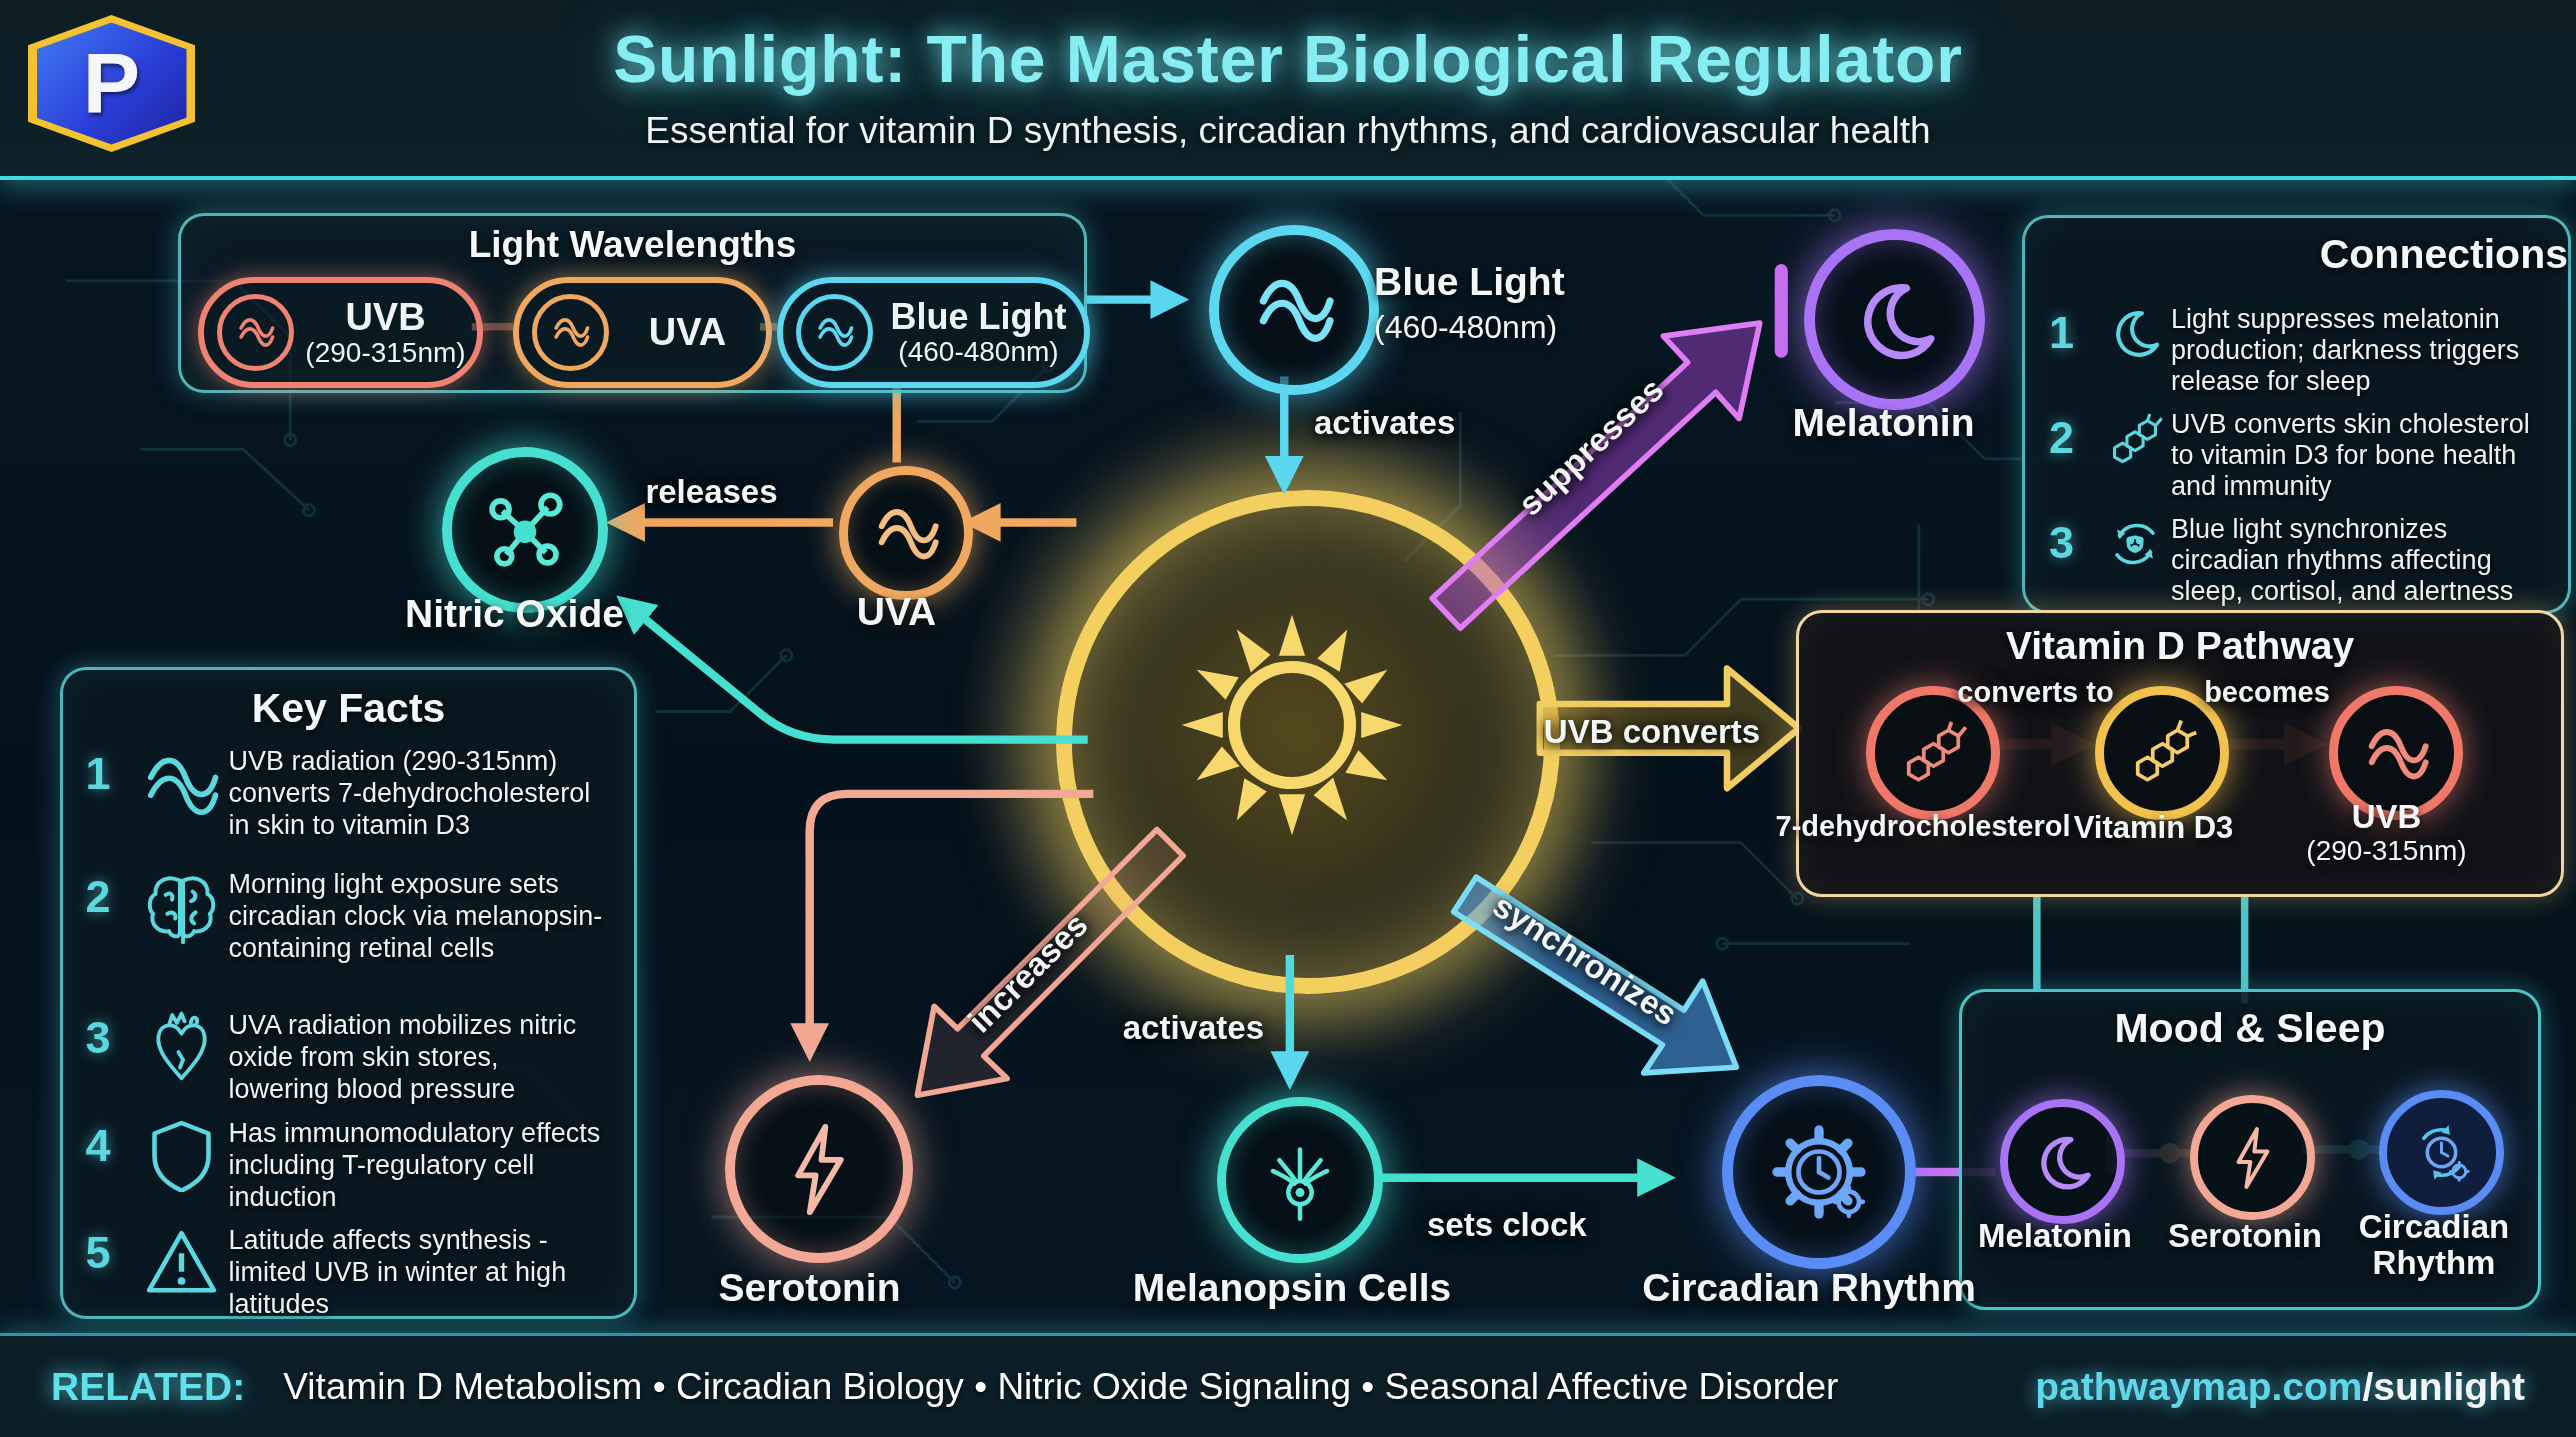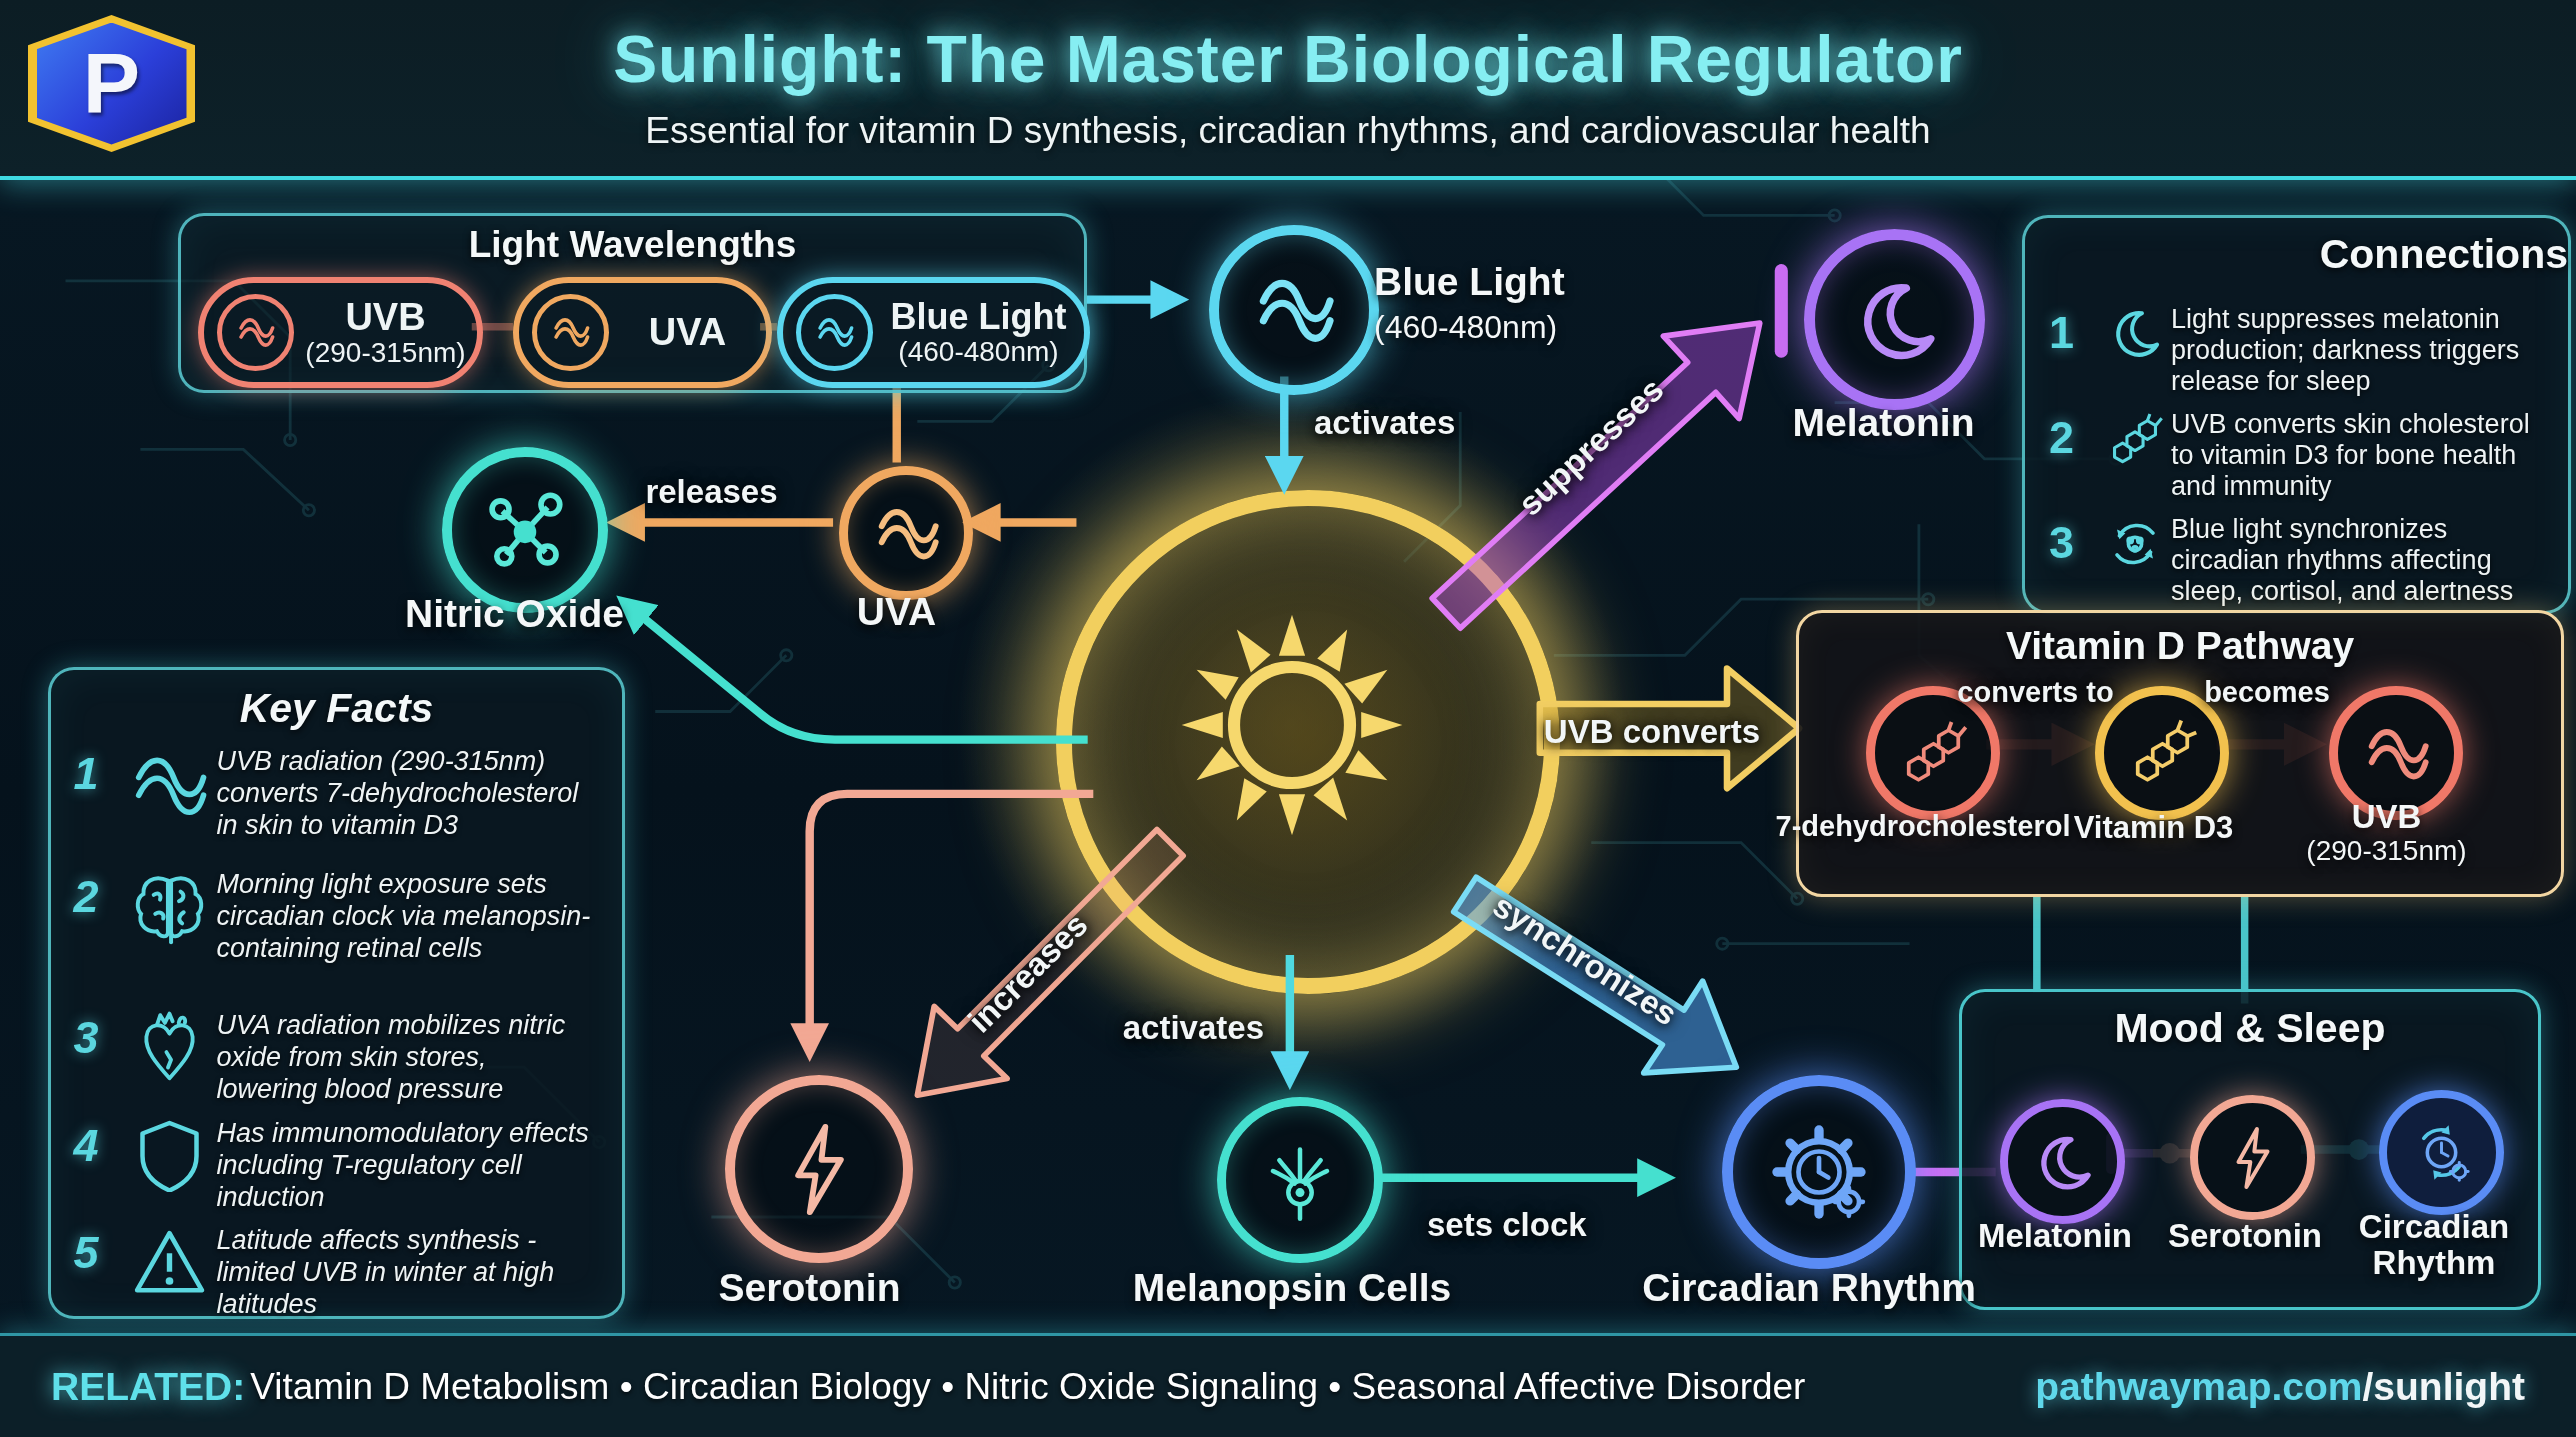--- a/index.html
+++ b/index.html
@@ -49,21 +49,21 @@
   
   #sun-glow{position:absolute;left:945px;top:379px;width:693px;height:693px;border-radius:50%;z-index:1;
     background:radial-gradient(circle,rgba(242,205,90,.34) 0%,rgba(242,205,90,.14) 48%,rgba(242,205,90,0) 68%);}
   #sun-ring{position:absolute;left:1056px;top:490px;width:472px;height:472px;border-radius:50%;z-index:2;
     border:16px solid #f2cf5e;box-shadow:0 0 75px 26px rgba(242,207,94,.55), inset 0 0 84px rgba(242,207,94,.5);
     background:radial-gradient(circle,rgba(80,62,10,.55),rgba(30,24,6,.25) 70%);}
   
   #footer{position:absolute;left:0;top:1333px;width:2576px;height:105px;background:#0c1f28;
     border-top:3.7px solid #2f96a5;box-shadow:0 -2.8px 24px rgba(60,200,215,.35);z-index:6;
     display:flex;align-items:center;justify-content:space-between;padding:0 51px;box-sizing:border-box;}
-  .rel-label{font-size:39px;font-weight:bold;color:#5fe0ea;text-shadow:0 0 19px rgba(95,224,234,.8);margin-right:5px;}
+  .rel-label{font-size:39px;font-weight:bold;color:#5fe0ea;text-shadow:0 0 19px rgba(95,224,234,.8);margin-right:38px;}
   .rel-topics{font-size:37px;color:#ffffff;text-shadow:0 1.9px 5.6px rgba(0,0,0,.7);}
   .site{font-size:39px;font-weight:bold;color:#5fd7ea;text-shadow:0 0 17px rgba(95,215,234,.7);}
   .site-path{color:#f2f6f7;}
 </style>
 </head>
 <body>
 
 <div id="canvas">
 
   <svg class="abs" style="left:0;top:0;z-index:0;" width="2576" height="1438" viewBox="0 0 2752 1536">
@@ -322,21 +322,21 @@
 
   <div class="edge-label" style="left:618px;top:473px;width:187px;text-align:center;">releases</div>
   <div class="edge-label" style="left:1314px;top:404px;">activates</div>
   <div class="edge-label" style="left:1591px;top:447px;transform:translate(-50%,-50%) rotate(-43deg);">suppresses</div>
   <div class="edge-label" style="left:1535px;top:713px;width:234px;text-align:center;">UVB converts</div>
   <div class="edge-label" style="left:1028px;top:973px;transform:translate(-50%,-50%) rotate(-45deg);">increases</div>
   <div class="edge-label" style="left:1086px;top:1009px;width:178px;text-align:right;">activates</div>
   <div class="edge-label" style="left:1585px;top:960px;transform:translate(-50%,-50%) rotate(33deg);">synchronizes</div>
   <div class="edge-label" style="left:1427px;top:1206px;width:187px;">sets clock</div>
 
-  <div class="panel" style="left:48px;top:667px;width:571px;height:646px;font-style:italic;">
+  <div class="panel" style="left:60px;top:667px;width:571px;height:646px;">
     <div class="panel-title" style="top:15px;">Key Facts</div>
     <div class="fact-row" style="left:22.5px;top:75px;width:529px;">
       <div class="fact-num">1</div>
       <div class="fact-icon">
           <svg width="81" height="81" viewBox="0 0 100 100" fill="none" stroke="#5bd7e0" stroke-width="7" stroke-linecap="round">
             <path d="M12,40 C26,12 44,12 55,40 C66,68 84,68 92,40"></path>
             <path d="M12,62 C26,34 44,34 55,62 C66,90 84,90 92,62"></path>
           </svg>
         </div>
       <div class="fact-text" style="width:374px;">UVB radiation (290-315nm) converts 7-dehydrocholesterol in skin to vitamin D3</div>

